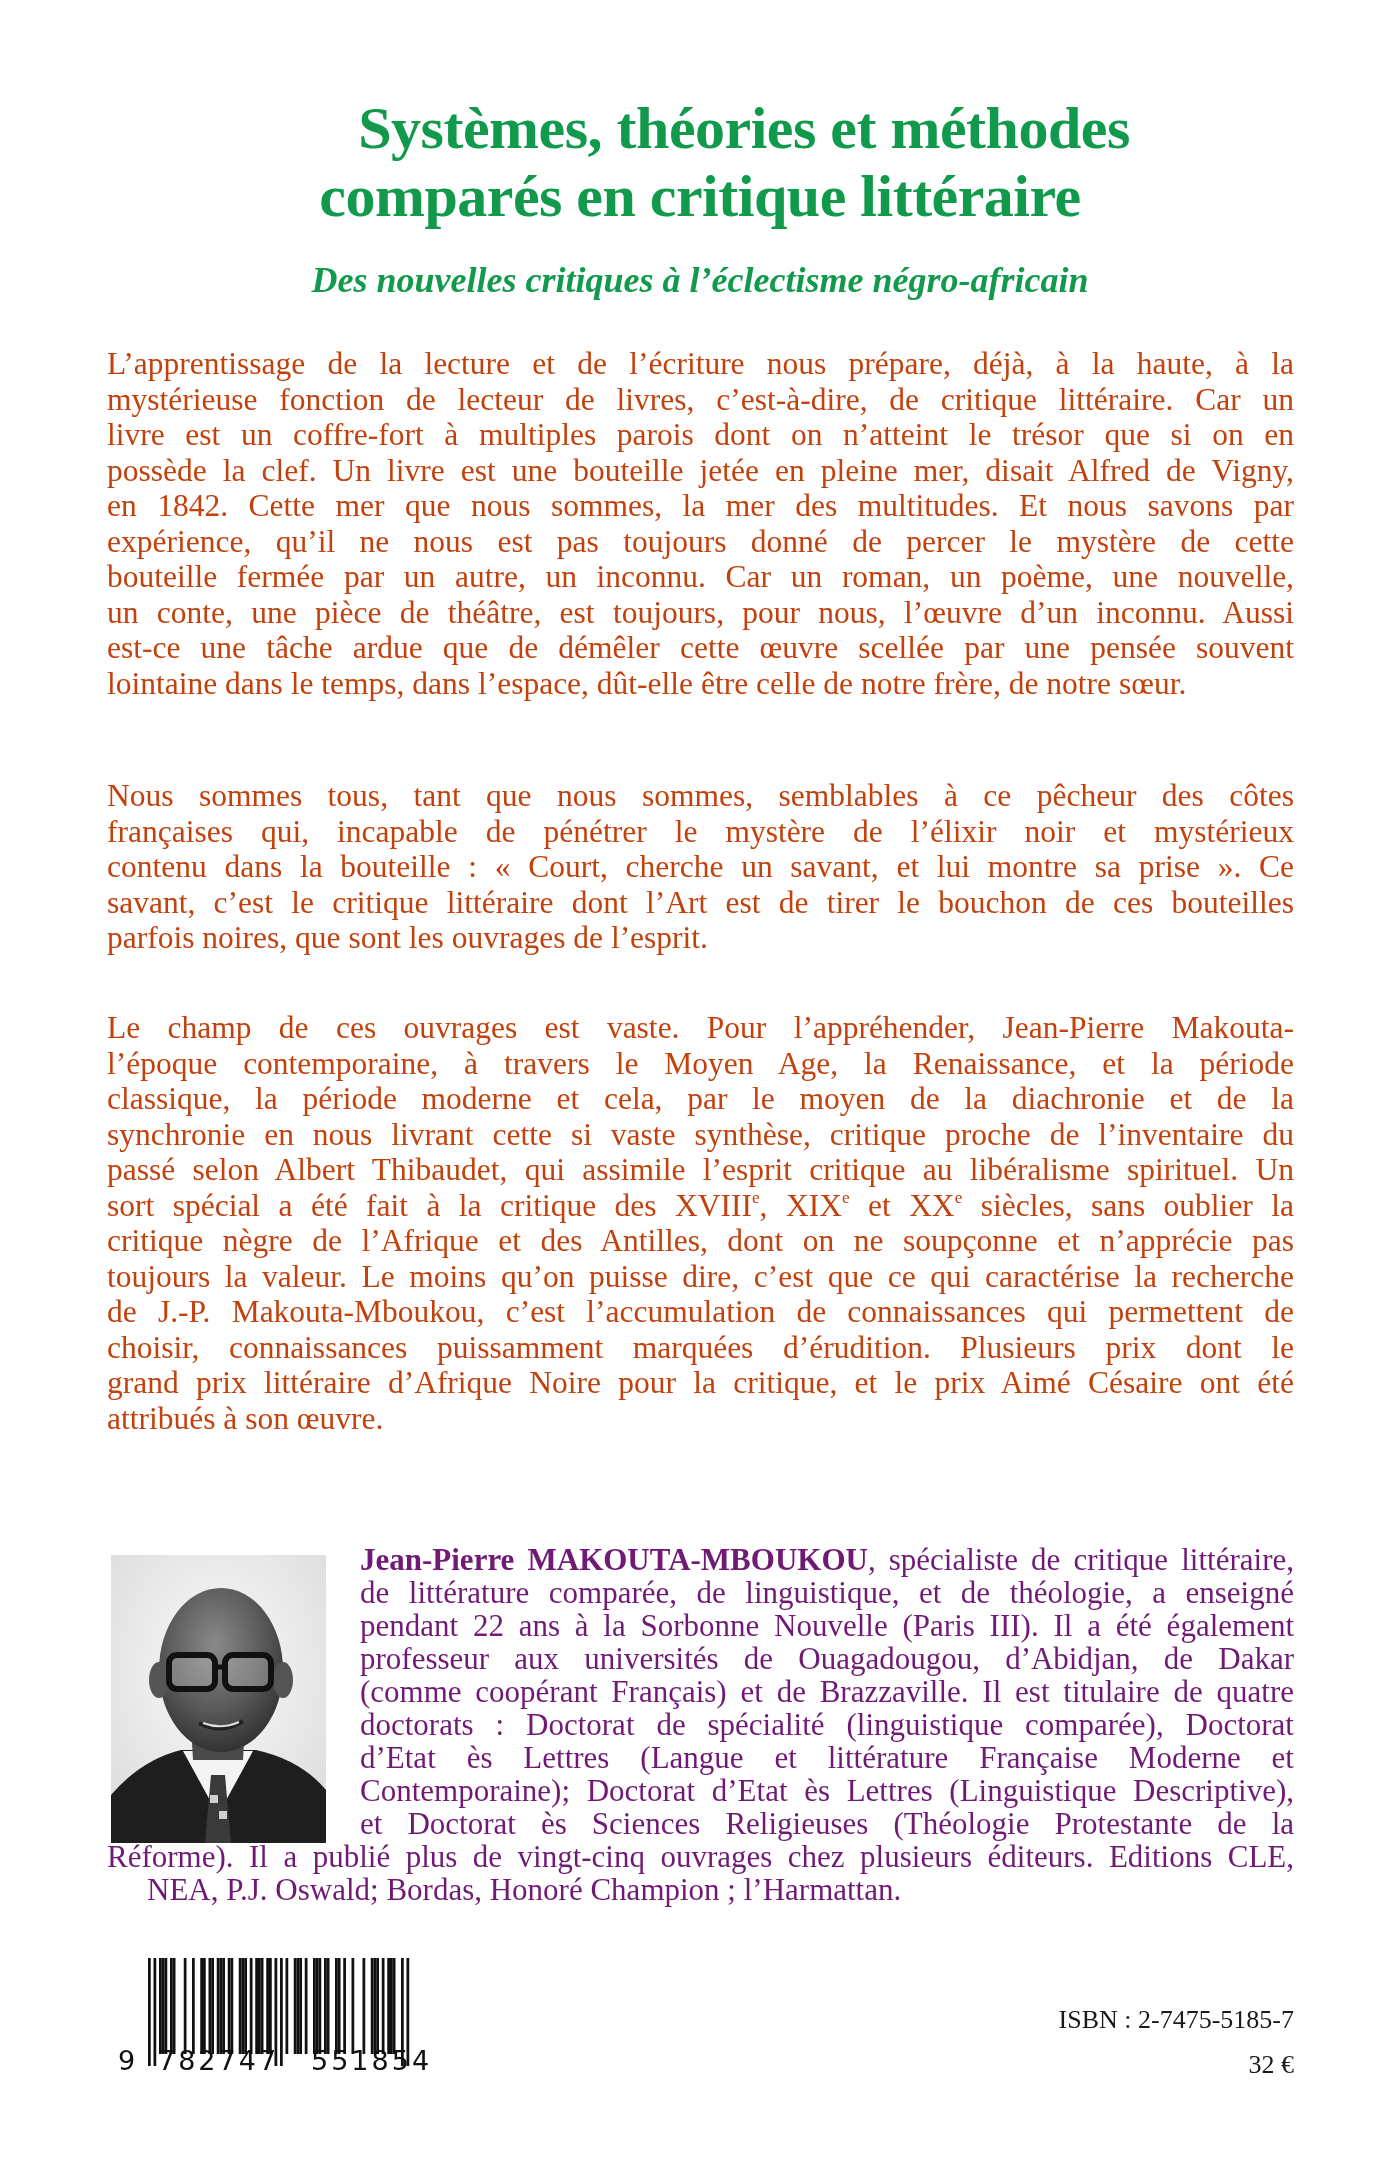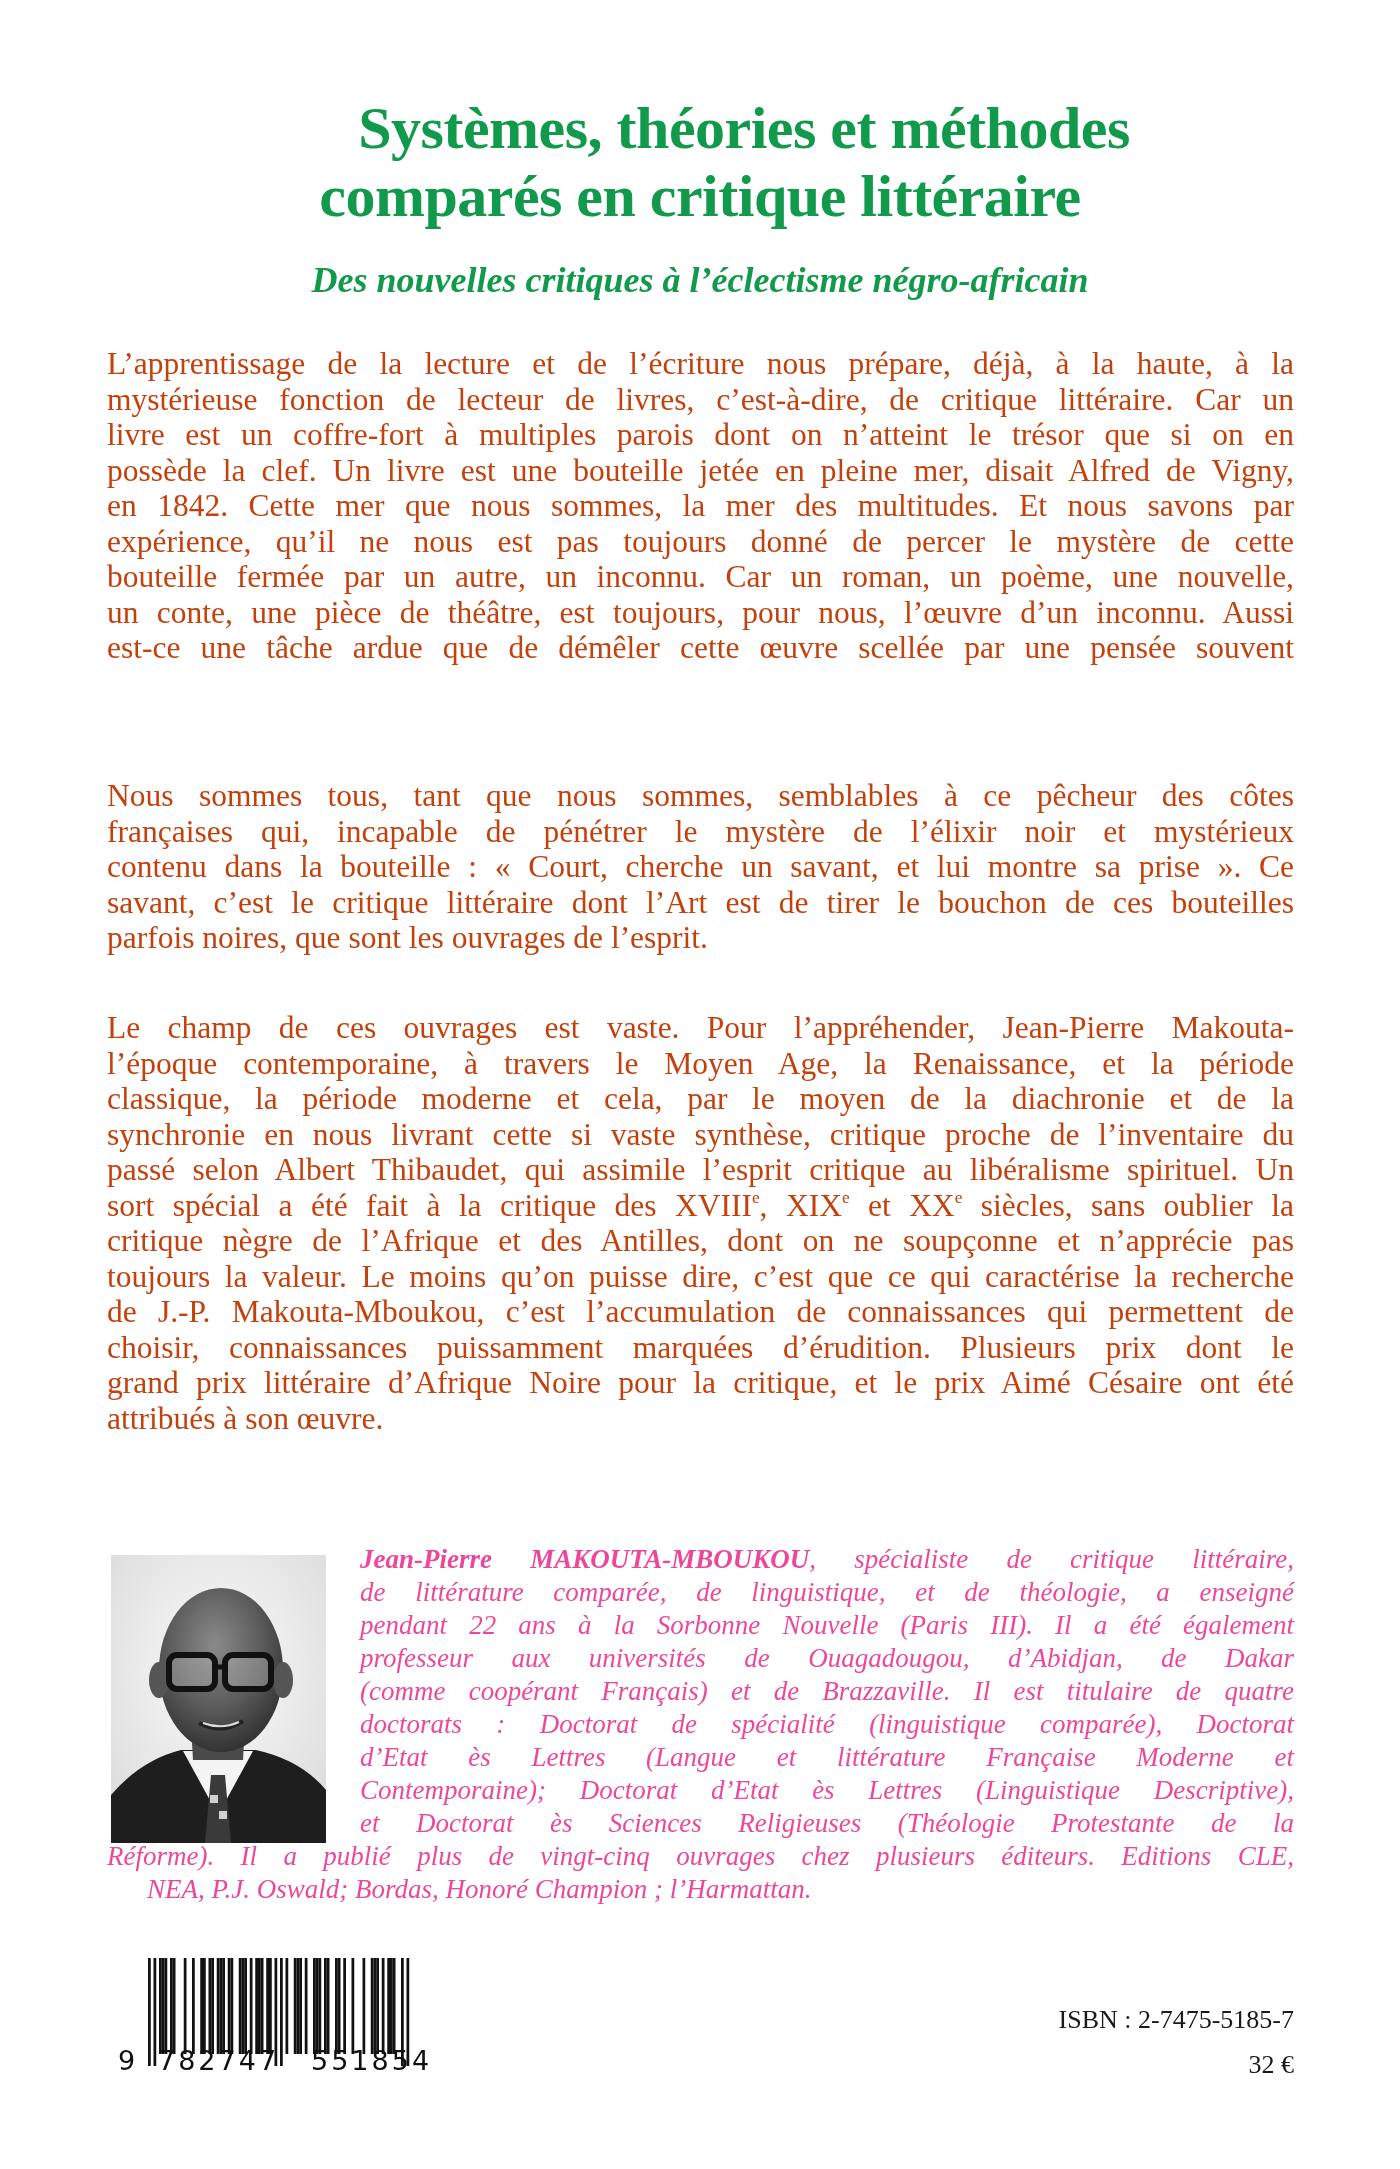--- a/index.html
+++ b/index.html
@@ -27,22 +27,22 @@
   .body-text .line.last { text-align-last: left; }
   sup { font-size: 0.55em; vertical-align: 0.75em; line-height: 0; }
   #para1 { top: 346px; }
   #para2 { top: 778px; }
   #para3 { top: 1010px; }
   .photo {
     position: absolute; left: 111px; top: 1555px; width: 215px; height: 288px;
     background: #f2f2f2; overflow: hidden;
   }
   .bio {
-    position: absolute; font-family: "Liberation Serif", serif; font-style: italic;
-    font-size: 27px; color: #ec4899;
+    position: absolute; font-family: "Liberation Serif", serif; 
+    font-size: 31px; color: #701a75;
   }
   .bio .line {
     display: block; height: 33px; line-height: 33px; white-space: nowrap;
     text-align: justify; text-align-last: justify;
   }
   .bio .line.last { text-align-last: left; margin-left: 40px; }
   #bio-top { left: 360px; width: 934px; top: 1543px; }
   #bio-bottom { left: 107px; width: 1187px; top: 1840px; }
   .bio .name { font-weight: bold; }
   .barcode { position: absolute; left: 118px; top: 1950px; width: 330px; height: 130px; }
@@ -65,20 +65,21 @@
 <div class="body-text" id="para1">
     <span class="line">L’apprentissage de la lecture et de l’écriture nous prépare, déjà, à la haute, à la</span>
     <span class="line">mystérieuse fonction de lecteur de livres, c’est-à-dire, de critique littéraire. Car un</span>
     <span class="line">livre est un coffre-fort à multiples parois dont on n’atteint le trésor que si on en</span>
     <span class="line">possède la clef. Un livre est une bouteille jetée en pleine mer, disait Alfred de Vigny,</span>
     <span class="line">en 1842. Cette mer que nous sommes, la mer des multitudes. Et nous savons par</span>
     <span class="line">expérience, qu’il ne nous est pas toujours donné de percer le mystère de cette</span>
     <span class="line">bouteille fermée par un autre, un inconnu. Car un roman, un poème, une nouvelle,</span>
     <span class="line">un conte, une pièce de théâtre, est toujours, pour nous, l’œuvre d’un inconnu. Aussi</span>
     <span class="line">est-ce une tâche ardue que de démêler cette œuvre scellée par une pensée souvent</span>
+    <span class="line last">lointaine dans le temps, dans l’espace, dût-elle être celle de notre frère, de notre sœur.</span>
   </div>
 <div class="body-text" id="para2">
     <span class="line">Nous sommes tous, tant que nous sommes, semblables à ce pêcheur des côtes</span>
     <span class="line">françaises qui, incapable de pénétrer le mystère de l’élixir noir et mystérieux</span>
     <span class="line">contenu dans la bouteille : « Court, cherche un savant, et lui montre sa prise ». Ce</span>
     <span class="line">savant, c’est le critique littéraire dont l’Art est de tirer le bouchon de ces bouteilles</span>
     <span class="line last">parfois noires, que sont les ouvrages de l’esprit.</span>
   </div>
 <div class="body-text" id="para3">
     <span class="line">Le champ de ces ouvrages est vaste. Pour l’appréhender, Jean-Pierre Makouta-</span>

